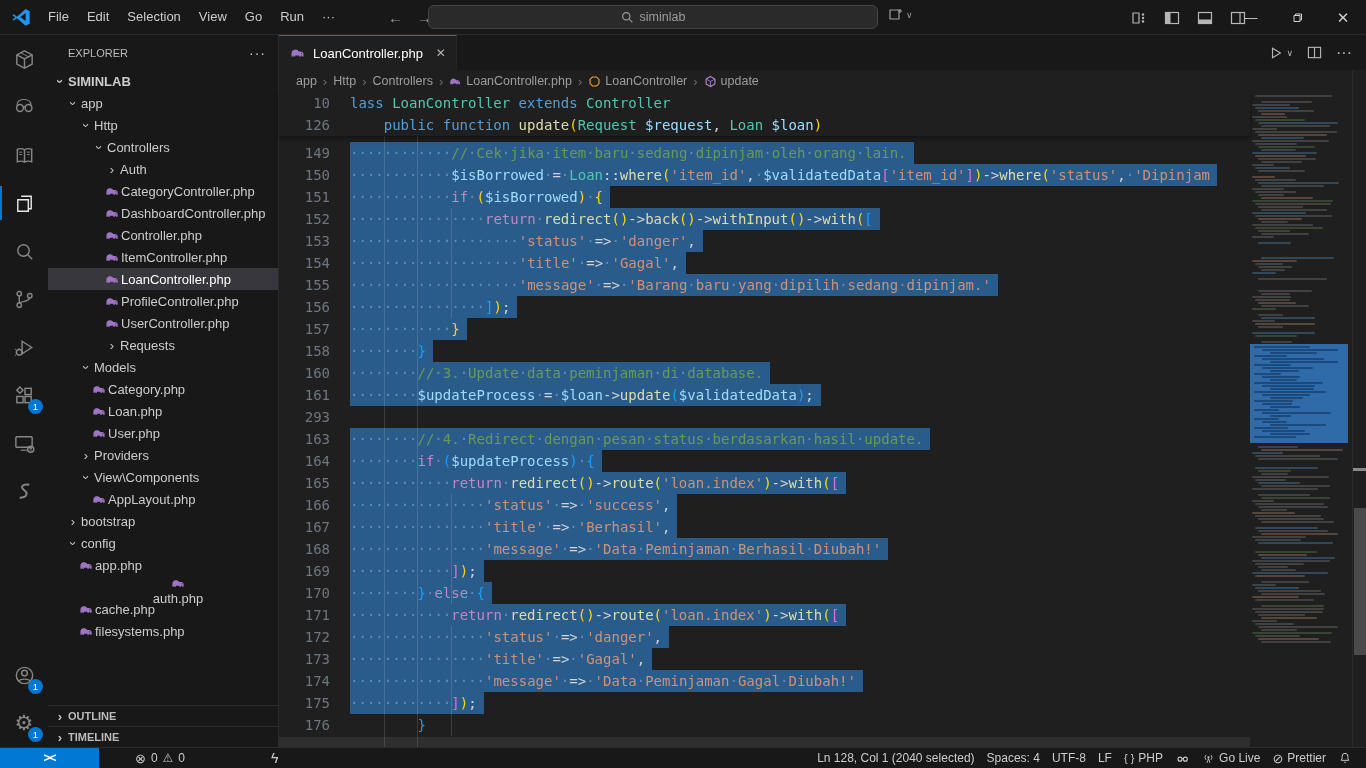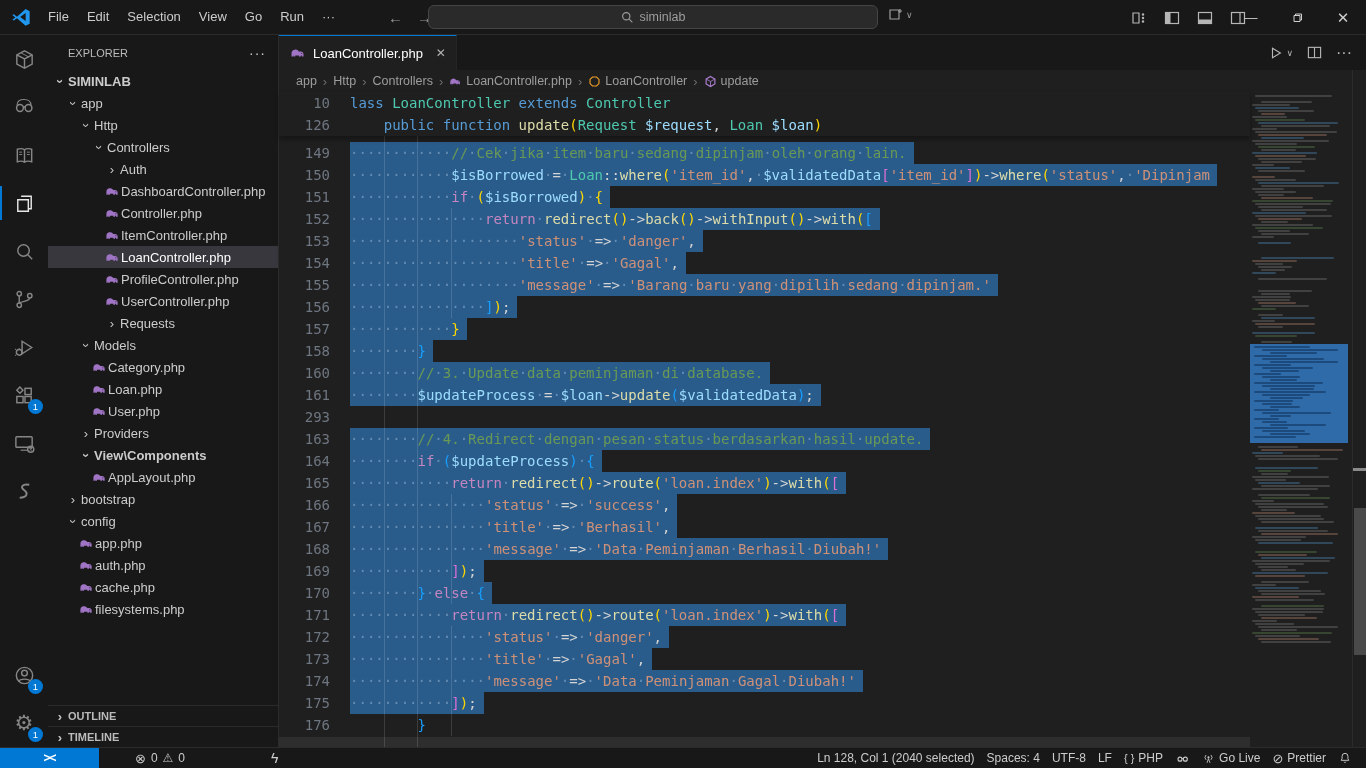--- a/index.html
+++ b/index.html
@@ -261,20 +261,29 @@
         <span class="chev">›</span>
         <span>Auth</span>
       </div>
       <div class="trow" style="padding-left: 56px;">
         <span class="ficon">
           <svg width="15" height="15" viewBox="0 0 16 16">
             <path d="M1.5 11.5v-3a4 4 0 0 1 7.4-2.1h1.6a3 3 0 0 1 3 3v2.1h-1.7v-1h-1v1h-1.9v-1H5.3v1H3.4v-1h-.4v1z" fill="#A074C4"></path>
             <circle cx="11.6" cy="8.2" r=".55" fill="#1f1f1f"></circle>
           </svg>
         </span>
+        <span>CategoryController.php</span>
+      </div>
+      <div class="trow" style="padding-left: 56px;">
+        <span class="ficon">
+          <svg width="15" height="15" viewBox="0 0 16 16">
+            <path d="M1.5 11.5v-3a4 4 0 0 1 7.4-2.1h1.6a3 3 0 0 1 3 3v2.1h-1.7v-1h-1v1h-1.9v-1H5.3v1H3.4v-1h-.4v1z" fill="#A074C4"></path>
+            <circle cx="11.6" cy="8.2" r=".55" fill="#1f1f1f"></circle>
+          </svg>
+        </span>
         <span>DashboardController.php</span>
       </div>
       <div class="trow" style="padding-left: 56px;">
         <span class="ficon">
           <svg width="15" height="15" viewBox="0 0 16 16">
             <path d="M1.5 11.5v-3a4 4 0 0 1 7.4-2.1h1.6a3 3 0 0 1 3 3v2.1h-1.7v-1h-1v1h-1.9v-1H5.3v1H3.4v-1h-.4v1z" fill="#A074C4"></path>
             <circle cx="11.6" cy="8.2" r=".55" fill="#1f1f1f"></circle>
           </svg>
         </span>
         <span>Controller.php</span>
@@ -347,21 +356,21 @@
             <path d="M1.5 11.5v-3a4 4 0 0 1 7.4-2.1h1.6a3 3 0 0 1 3 3v2.1h-1.7v-1h-1v1h-1.9v-1H5.3v1H3.4v-1h-.4v1z" fill="#A074C4"></path>
             <circle cx="11.6" cy="8.2" r=".55" fill="#1f1f1f"></circle>
           </svg>
         </span>
         <span>User.php</span>
       </div>
       <div class="trow" style="padding-left: 30px;">
         <span class="chev">›</span>
         <span>Providers</span>
       </div>
-      <div class="trow" style="padding-left: 30px; font-weight: bold;">
+      <div class="trow" style="padding-left: 30px;">
         <span class="chev open">›</span>
         <span>View\Components</span>
       </div>
       <div class="trow" style="padding-left: 43px;">
         <span class="ficon">
           <svg width="15" height="15" viewBox="0 0 16 16">
             <path d="M1.5 11.5v-3a4 4 0 0 1 7.4-2.1h1.6a3 3 0 0 1 3 3v2.1h-1.7v-1h-1v1h-1.9v-1H5.3v1H3.4v-1h-.4v1z" fill="#A074C4"></path>
             <circle cx="11.6" cy="8.2" r=".55" fill="#1f1f1f"></circle>
           </svg>
         </span>
@@ -377,21 +386,21 @@
       </div>
       <div class="trow" style="padding-left: 30px; align-items: center;">
         <span class="ficon">
           <svg width="15" height="15" viewBox="0 0 16 16">
             <path d="M1.5 11.5v-3a4 4 0 0 1 7.4-2.1h1.6a3 3 0 0 1 3 3v2.1h-1.7v-1h-1v1h-1.9v-1H5.3v1H3.4v-1h-.4v1z" fill="#A074C4"></path>
             <circle cx="11.6" cy="8.2" r=".55" fill="#1f1f1f"></circle>
           </svg>
         </span>
         <span>app.php</span>
       </div>
-      <div class="trow" style="padding-left: 30px;">
+      <div class="trow" style="padding-left: 30px; flex-direction: column;">
         <span class="ficon">
           <svg width="15" height="15" viewBox="0 0 16 16">
             <path d="M1.5 11.5v-3a4 4 0 0 1 7.4-2.1h1.6a3 3 0 0 1 3 3v2.1h-1.7v-1h-1v1h-1.9v-1H5.3v1H3.4v-1h-.4v1z" fill="#A074C4"></path>
             <circle cx="11.6" cy="8.2" r=".55" fill="#1f1f1f"></circle>
           </svg>
         </span>
         <span>auth.php</span>
       </div>
       <div class="trow" style="padding-left: 30px;">
         <span class="ficon">

